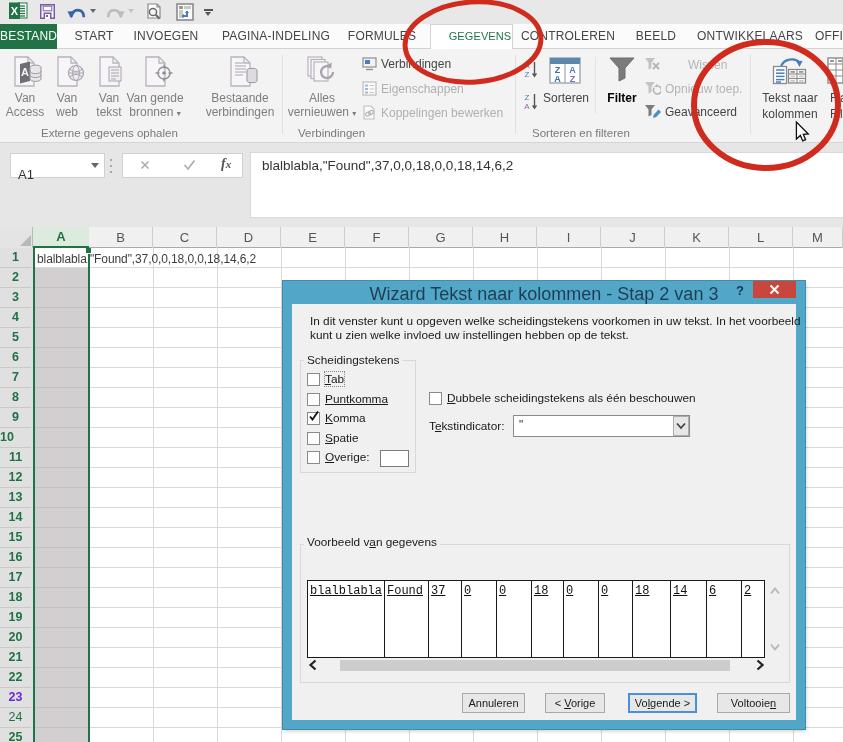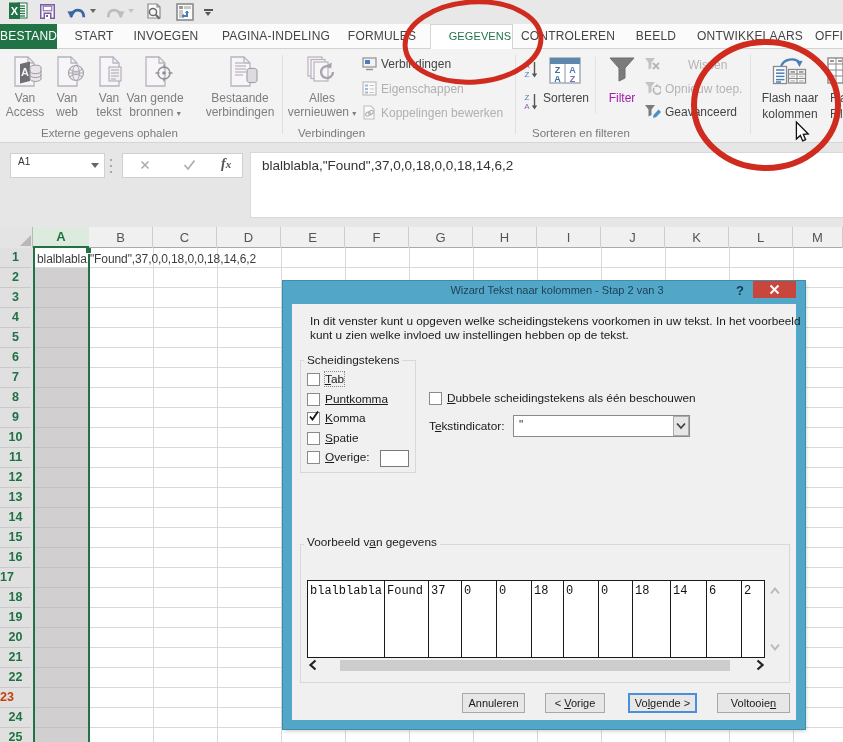--- a/index.html
+++ b/index.html
@@ -6,21 +6,21 @@
      font-family:"Liberation Sans",sans-serif;background:#fff;}
 .abs{position:absolute;}
 .lbl{color:#7e7e7e;font-size:12px;text-align:center;white-space:nowrap;}
 .glbl{color:#7a7a7a;font-size:11.5px;text-align:left;white-space:nowrap;}
 .tab{position:absolute;top:24px;height:25px;line-height:25px;font-size:12px;
      color:#444;text-align:center;letter-spacing:0.2px;white-space:nowrap;}
 .cb{position:absolute;width:13px;height:13px;background:#fff;border:1px solid #8a8a8a;box-sizing:border-box;}
 .cblbl{position:absolute;font-size:11.8px;color:#1a1a1a;white-space:nowrap;}
 .btn{position:absolute;height:20px;background:#e7e7e7;border:1px solid #a8a8a8;
      box-sizing:border-box;font-size:11px;color:#1a1a1a;text-align:center;line-height:18px;white-space:nowrap;}
-.mono{font-family:"Liberation Mono",monospace;font-size:12px;color:#111;position:absolute;white-space:pre;}
+.mono{font-family:"Liberation Mono",monospace;font-size:12px;color:#111;position:absolute;white-space:pre;text-decoration:underline;}
 </style></head><body>
 
 <div class="abs" style="left:0;top:0;width:843px;height:24px;background:#e8e8e8;"></div>
 <svg class="abs" style="left:8px;top:2px;" width="20" height="18" viewBox="0 0 20 18">
 <rect x="10" y="1" width="9" height="15" fill="#fff" stroke="#217346" stroke-width="1"></rect>
 <g stroke="#217346" stroke-width="1.3">
 <line x1="12" y1="4" x2="17" y2="4"></line>
       <line x1="12" y1="6.5" x2="17" y2="6.5"></line>
 <line x1="12" y1="9" x2="17" y2="9"></line>
       <line x1="12" y1="11.5" x2="17" y2="11.5"></line>
@@ -195,21 +195,21 @@
 <text x="8.5" y="15.5" font-size="9" font-weight="bold" fill="#3e6e9e" text-anchor="middle" font-family="Liberation Sans">Z</text>
 <text x="8.5" y="24.5" font-size="9" font-weight="bold" fill="#3e6e9e" text-anchor="middle" font-family="Liberation Sans">A</text>
 <text x="23.5" y="15.5" font-size="9" font-weight="bold" fill="#4a7ebb" text-anchor="middle" font-family="Liberation Sans">A</text>
 <text x="23.5" y="24.5" font-size="9" font-weight="bold" fill="#8b6bb1" text-anchor="middle" font-family="Liberation Sans">Z</text>
 </svg>
 <div class="abs lbl" style="left:536px;top:91px;width:60px;color:#444;">Sorteren</div>
 <div class="abs" style="left:595px;top:57px;width:1px;height:57px;background:#e3e3e3;"></div>
 <svg class="abs" style="left:608px;top:56px;" width="28" height="26" viewBox="0 0 28 26">
 <path d="M2 2 L26 2 L17 12 L17 22 L11 25 L11 12 Z" fill="#7b7b7b" stroke="#6e6e6e" stroke-width="1"></path>
 </svg>
-<div class="abs lbl" style="left:592px;top:91px;width:60px;color:#a21caf;">Filter</div>
+<div class="abs lbl" style="left:592px;top:91px;width:60px;color:#000000;font-weight:bold;">Filter</div>
 <svg class="abs" style="left:644px;top:57px;" width="17" height="14" viewBox="0 0 17 14">
 <path d="M1 1 L11 1 L7.5 5.5 L7.5 11 L4.5 12.5 L4.5 5.5 Z" fill="#c3c3c3"></path>
 <path d="M9 6 L15 12 M15 6 L9 12" stroke="#b5b5b5" stroke-width="1.8"></path>
 </svg>
 <div class="abs" style="left:665px;top:58px;font-size:12px;color:#b4b4b4;margin-left:23px;">Wissen</div>
 <svg class="abs" style="left:644px;top:81px;" width="17" height="15" viewBox="0 0 17 15">
 <path d="M1 1 L11 1 L7.5 5.5 L7.5 11 L4.5 12.5 L4.5 5.5 Z" fill="#c3c3c3"></path>
 <path d="M13.5 5 a4 4 0 1 1 -3.4 1.8" fill="none" stroke="#b5b5b5" stroke-width="1.6"></path>
 <path d="M13.5 2.5 L13.5 6 L10 6 Z" fill="#b5b5b5"></path>
 </svg>
@@ -234,36 +234,36 @@
 <line x1="18.5" y1="19" x2="35.5" y2="19" stroke="#8a8a8a" stroke-width="1.1"></line>
 <line x1="18.5" y1="23.5" x2="35.5" y2="23.5" stroke="#8a8a8a" stroke-width="1.1"></line>
 <line x1="27" y1="14.5" x2="27" y2="28" stroke="#8a8a8a" stroke-width="1.1"></line>
 <rect x="20.5" y="16" width="4.5" height="1.8" fill="#9a9a9a"></rect>
     <rect x="29" y="16" width="4.5" height="1.8" fill="#9a9a9a"></rect>
 <rect x="20.5" y="20.5" width="4.5" height="1.8" fill="#c9c9c9"></rect>
     <rect x="29" y="20.5" width="4.5" height="1.8" fill="#c9c9c9"></rect>
 <rect x="20.5" y="25" width="4.5" height="1.8" fill="#c9c9c9"></rect>
     <rect x="29" y="25" width="4.5" height="1.8" fill="#c9c9c9"></rect>
 </svg>
-<div class="abs lbl" style="left:754px;top:91px;width:72px;color:#444;">Flash naar</div>
+<div class="abs lbl" style="left:754px;top:91px;width:72px;color:#444;">Tekst naar</div>
 <div class="abs lbl" style="left:754px;top:107px;width:72px;color:#444;">kolommen</div>
 <svg class="abs" style="left:827px;top:57px;" width="16" height="27" viewBox="0 0 16 27">
 <rect x="1" y="1" width="15" height="25" fill="#fff" stroke="#8a8a8a" stroke-width="1.4"></rect>
 <line x1="1" y1="7" x2="16" y2="7" stroke="#8a8a8a" stroke-width="1"></line>
 <line x1="1" y1="13" x2="16" y2="13" stroke="#8a8a8a" stroke-width="1"></line>
 <line x1="1" y1="19" x2="16" y2="19" stroke="#8a8a8a" stroke-width="1"></line>
 <line x1="9" y1="1" x2="9" y2="26" stroke="#8a8a8a" stroke-width="1"></line>
 <rect x="3" y="3" width="4" height="2" fill="#9a9a9a"></rect>
     <rect x="11" y="3" width="4" height="2" fill="#9a9a9a"></rect>
 </svg>
 <div class="abs" style="left:830px;top:91px;font-size:12px;color:#444;">Flash</div>
 <div class="abs" style="left:830px;top:107px;font-size:12px;color:#444;">Fill</div>
 <div class="abs" style="left:0;top:143px;width:843px;height:84px;background:#e6e6e6;"></div>
 <div class="abs" style="left:10px;top:153px;width:95px;height:25px;background:#fff;border:1px solid #d0d0d0;box-sizing:border-box;"></div>
-<div class="abs" style="left:18px;top:156px;font-size:10px;color:#333;">A1</div>
+<div class="abs" style="left:18px;top:167px;font-size:13px;color:#333;">A1</div>
 <div class="abs" style="left:91px;top:163px;width:0;height:0;border:4px solid transparent;border-top:5px solid #666;"></div>
 <svg class="abs" style="left:109px;top:158px;" width="4" height="16" viewBox="0 0 4 16">
 <circle cx="2" cy="2" r="1.1" fill="#9a9a9a"></circle>
     <circle cx="2" cy="8" r="1.1" fill="#9a9a9a"></circle>
 <circle cx="2" cy="14" r="1.1" fill="#9a9a9a"></circle>
   </svg>
 <div class="abs" style="left:122px;top:153px;width:121px;height:25px;background:#fff;border:1px solid #d0d0d0;box-sizing:border-box;"></div>
 <svg class="abs" style="left:140px;top:160px;" width="10" height="10" viewBox="0 0 10 10">
 <path d="M1.5 1.5 L8.5 8.5 M8.5 1.5 L1.5 8.5" stroke="#ababab" stroke-width="1.5"></path>
   </svg>
@@ -293,43 +293,43 @@
 <div class="abs" style="left:0;top:248px;width:33px;height:494px;background:#e0e0e0;"></div>
 <div class="abs" style="left:0;top:248px;width:31px;height:20px;border-bottom:1px solid #c9c9c9;box-sizing:border-box;text-align:center;font-size:12.5px;color:#1f7244;font-weight:bold;line-height:19px;">1</div>
 <div class="abs" style="left:0;top:268px;width:31px;height:20px;border-bottom:1px solid #c9c9c9;box-sizing:border-box;text-align:center;font-size:12.5px;color:#1f7244;font-weight:bold;line-height:19px;">2</div>
 <div class="abs" style="left:0;top:288px;width:31px;height:20px;border-bottom:1px solid #c9c9c9;box-sizing:border-box;text-align:center;font-size:12.5px;color:#1f7244;font-weight:bold;line-height:19px;">3</div>
 <div class="abs" style="left:0;top:308px;width:31px;height:20px;border-bottom:1px solid #c9c9c9;box-sizing:border-box;text-align:center;font-size:12.5px;color:#1f7244;font-weight:bold;line-height:19px;">4</div>
 <div class="abs" style="left:0;top:328px;width:31px;height:20px;border-bottom:1px solid #c9c9c9;box-sizing:border-box;text-align:center;font-size:12.5px;color:#1f7244;font-weight:bold;line-height:19px;">5</div>
 <div class="abs" style="left:0;top:348px;width:31px;height:20px;border-bottom:1px solid #c9c9c9;box-sizing:border-box;text-align:center;font-size:12.5px;color:#1f7244;font-weight:bold;line-height:19px;">6</div>
 <div class="abs" style="left:0;top:368px;width:31px;height:20px;border-bottom:1px solid #c9c9c9;box-sizing:border-box;text-align:center;font-size:12.5px;color:#1f7244;font-weight:bold;line-height:19px;">7</div>
 <div class="abs" style="left:0;top:388px;width:31px;height:20px;border-bottom:1px solid #c9c9c9;box-sizing:border-box;text-align:center;font-size:12.5px;color:#1f7244;font-weight:bold;line-height:19px;">8</div>
 <div class="abs" style="left:0;top:408px;width:31px;height:20px;border-bottom:1px solid #c9c9c9;box-sizing:border-box;text-align:center;font-size:12.5px;color:#1f7244;font-weight:bold;line-height:19px;">9</div>
-<div class="abs" style="left:0;top:428px;width:31px;height:20px;border-bottom:1px solid #c9c9c9;box-sizing:border-box;text-align:center;font-size:12.5px;color:#1f7244;font-weight:bold;line-height:19px;">10</div>
+<div class="abs" style="left:0;top:428px;width:31px;height:20px;border-bottom:1px solid #c9c9c9;box-sizing:border-box;font-size:12.5px;color:#1f7244;font-weight:bold;line-height:19px;">10</div>
 <div class="abs" style="left:0;top:448px;width:31px;height:20px;border-bottom:1px solid #c9c9c9;box-sizing:border-box;text-align:center;font-size:12.5px;color:#1f7244;font-weight:bold;line-height:19px;">11</div>
 <div class="abs" style="left:0;top:468px;width:31px;height:20px;border-bottom:1px solid #c9c9c9;box-sizing:border-box;text-align:center;font-size:12.5px;color:#1f7244;font-weight:bold;line-height:19px;">12</div>
 <div class="abs" style="left:0;top:488px;width:31px;height:20px;border-bottom:1px solid #c9c9c9;box-sizing:border-box;text-align:center;font-size:12.5px;color:#1f7244;font-weight:bold;line-height:19px;">13</div>
 <div class="abs" style="left:0;top:508px;width:31px;height:20px;border-bottom:1px solid #c9c9c9;box-sizing:border-box;text-align:center;font-size:12.5px;color:#1f7244;font-weight:bold;line-height:19px;">14</div>
 <div class="abs" style="left:0;top:528px;width:31px;height:20px;border-bottom:1px solid #c9c9c9;box-sizing:border-box;text-align:center;font-size:12.5px;color:#1f7244;font-weight:bold;line-height:19px;">15</div>
 <div class="abs" style="left:0;top:548px;width:31px;height:20px;border-bottom:1px solid #c9c9c9;box-sizing:border-box;text-align:center;font-size:12.5px;color:#1f7244;font-weight:bold;line-height:19px;">16</div>
-<div class="abs" style="left:0;top:568px;width:31px;height:20px;border-bottom:1px solid #c9c9c9;box-sizing:border-box;text-align:left;font-size:12.5px;color:#1f7244;font-weight:bold;line-height:19px;">17</div>
+<div class="abs" style="left:0;top:568px;width:31px;height:20px;border-bottom:1px solid #c9c9c9;box-sizing:border-box;text-align:center;font-size:12.5px;color:#1f7244;font-weight:bold;line-height:19px;">17</div>
 <div class="abs" style="left:0;top:588px;width:31px;height:20px;border-bottom:1px solid #c9c9c9;box-sizing:border-box;text-align:center;font-size:12.5px;color:#1f7244;font-weight:bold;line-height:19px;">18</div>
 <div class="abs" style="left:0;top:608px;width:31px;height:20px;border-bottom:1px solid #c9c9c9;box-sizing:border-box;text-align:center;font-size:12.5px;color:#1f7244;font-weight:bold;line-height:19px;">19</div>
 <div class="abs" style="left:0;top:628px;width:31px;height:20px;border-bottom:1px solid #c9c9c9;box-sizing:border-box;text-align:center;font-size:12.5px;color:#1f7244;font-weight:bold;line-height:19px;">20</div>
 <div class="abs" style="left:0;top:648px;width:31px;height:20px;border-bottom:1px solid #c9c9c9;box-sizing:border-box;text-align:center;font-size:12.5px;color:#1f7244;font-weight:bold;line-height:19px;">21</div>
 <div class="abs" style="left:0;top:668px;width:31px;height:20px;border-bottom:1px solid #c9c9c9;box-sizing:border-box;text-align:center;font-size:12.5px;color:#1f7244;font-weight:bold;line-height:19px;">22</div>
-<div class="abs" style="left:0;top:688px;width:31px;height:20px;border-bottom:1px solid #c9c9c9;box-sizing:border-box;font-size:12.5px;color:#c2410c;font-weight:bold;line-height:19px;">23</div>
-<div class="abs" style="left:0;top:708px;width:31px;height:20px;border-bottom:1px solid #c9c9c9;box-sizing:border-box;text-align:center;font-size:12.5px;color:#1f7244;font-weight:bold;line-height:19px;">24</div>
+<div class="abs" style="left:0;top:688px;width:31px;height:20px;border-bottom:1px solid #c9c9c9;box-sizing:border-box;text-align:center;font-size:12.5px;color:#6d28d9;font-weight:bold;line-height:19px;">23</div>
+<div class="abs" style="left:0;top:708px;width:31px;height:20px;border-bottom:1px solid #c9c9c9;box-sizing:border-box;text-align:center;font-size:12.5px;color:#1f7244;font-weight:normal;line-height:19px;">24</div>
 <div class="abs" style="left:0;top:728px;width:31px;height:20px;border-bottom:1px solid #c9c9c9;box-sizing:border-box;text-align:center;font-size:12.5px;color:#1f7244;font-weight:bold;line-height:19px;">25</div>
 <div class="abs" style="left:35px;top:268px;width:53px;height:474px;background:#d1cfd0;background-image:linear-gradient(to bottom,transparent 19px,#c2c0c1 19px);background-size:100% 20px;background-position:0 0;"></div>
 <div class="abs" style="left:37px;top:252px;font-size:12px;letter-spacing:-0.1px;color:#3d3d3d;white-space:pre;">blalblabla,"Found",37,0,0,18,0,0,18,14,6,2</div>
 <div class="abs" style="left:33px;top:248px;width:2px;height:494px;background:#217346;"></div>
 <div class="abs" style="left:88px;top:248px;width:2px;height:494px;background:#217346;"></div>
 <div class="abs" style="left:85px;top:248px;width:5px;height:5px;background:#217346;border-left:1px solid #fff;border-bottom:1px solid #fff;"></div>
 <div class="abs" style="left:283px;top:281px;width:522px;height:448px;background:#52a7c9;box-shadow:1px 2px 4px rgba(0,0,0,0.22);outline:1px solid #3f8cab;"></div>
-<div class="abs" style="left:283px;top:284px;width:522px;height:18px;text-align:center;font-size:11px;color:#1e3e52;padding-left:13px;">Wizard Tekst naar kolommen - Stap 2 van 3</div>
+<div class="abs" style="left:283px;top:284px;width:522px;height:18px;text-align:center;font-size:18px;color:#1e3e52;">Wizard Tekst naar kolommen - Stap 2 van 3</div>
 <div class="abs" style="left:731px;top:283px;width:18px;height:16px;text-align:center;font-size:13px;font-weight:bold;color:#17374e;">?</div>
 <div class="abs" style="left:753px;top:281px;width:43px;height:17px;background:#c9463d;"></div>
 <svg class="abs" style="left:769px;top:284px;" width="11" height="11" viewBox="0 0 11 11">
 <path d="M1.5 1.5 L9.5 9.5 M9.5 1.5 L1.5 9.5" stroke="#fff" stroke-width="2"></path>
   </svg>
 <div class="abs" style="left:292px;top:304px;width:504px;height:416px;background:#f0f0f0;"></div>
 <div class="abs" style="left:310px;top:314px;font-size:11.8px;color:#1a1a1a;line-height:14px;">In dit venster kunt u opgeven welke scheidingstekens voorkomen in uw tekst. In het voorbeeld<br>kunt u zien welke invloed uw instellingen hebben op de tekst.</div>
 <div class="abs" style="left:300px;top:360px;width:116px;height:113px;border:1px solid #d8d8d8;box-sizing:border-box;"></div>
 <div class="abs" style="left:304px;top:353px;font-size:11.8px;color:#1a1a1a;background:#f0f0f0;padding:0 3px;">Scheidingstekens</div>
 <div class="cb" style="left:307px;top:373px;"></div>

